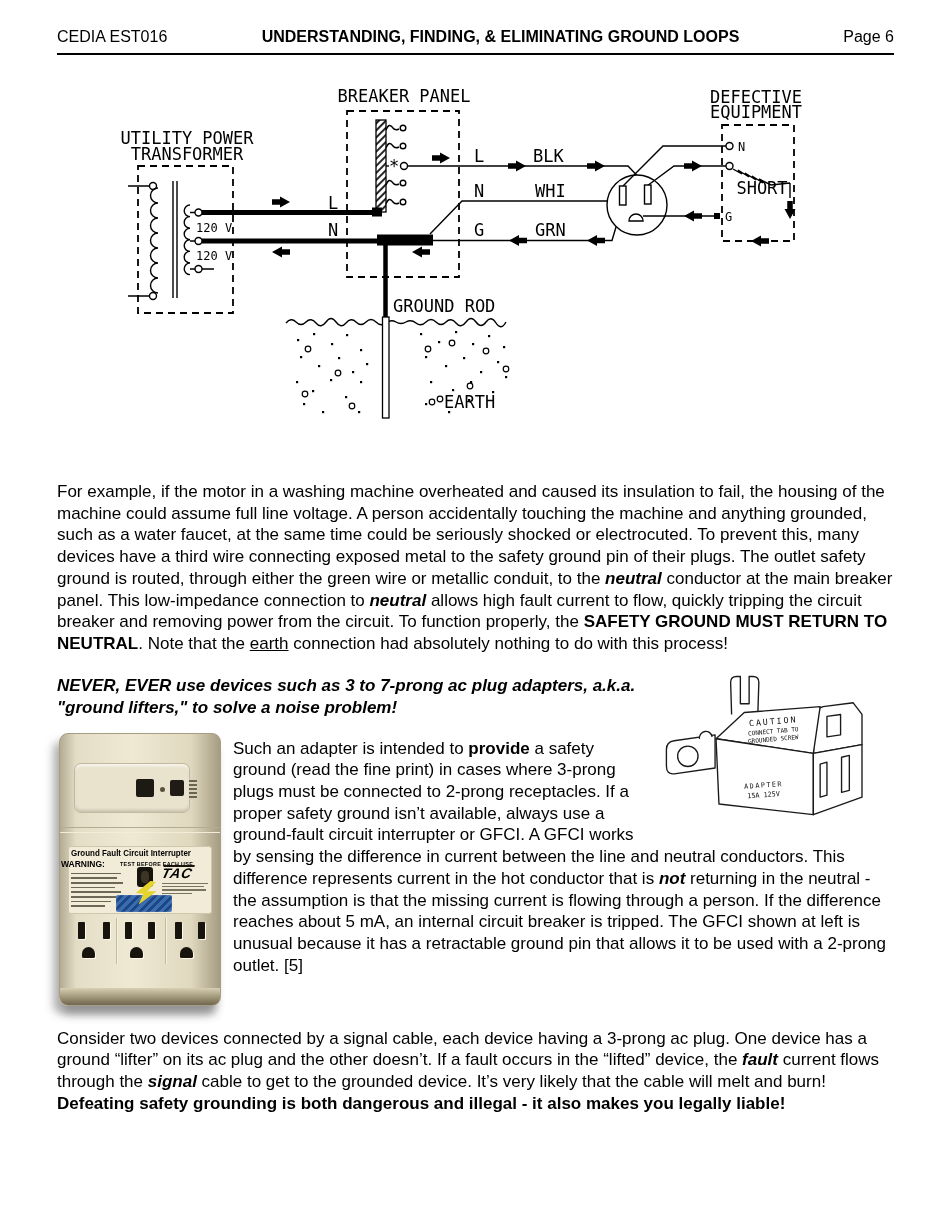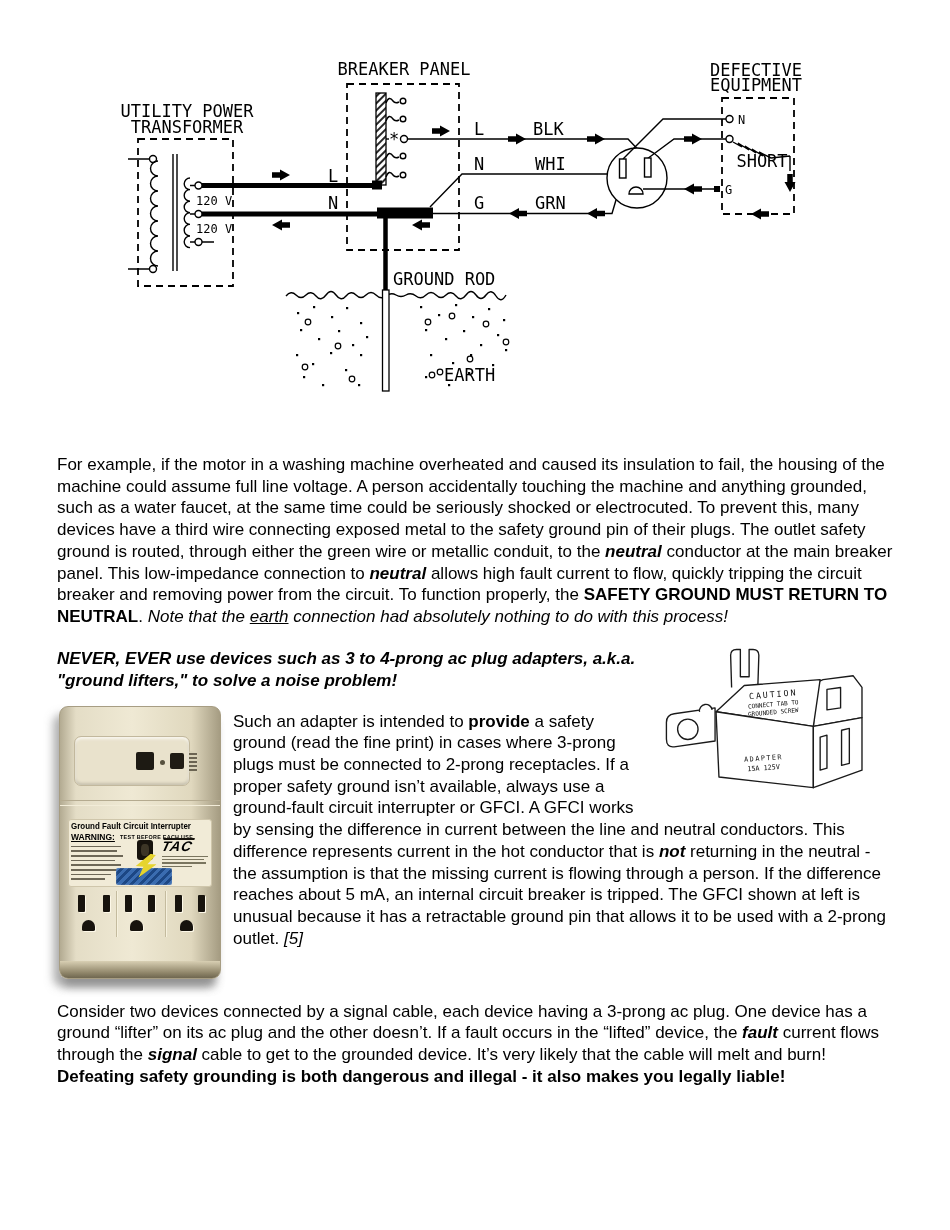--- a/index.html
+++ b/index.html
@@ -21,21 +21,21 @@
   .dtxt-s{font-size:12px;}
   .wire{stroke:#000;stroke-width:1.4;fill:none;}
   .thick{stroke:#000;stroke-width:5;fill:none;}
   .dash{fill:none;stroke:#000;stroke-width:1.8;stroke-dasharray:7 5;}
   .term{fill:#fff;stroke:#000;stroke-width:1.4;}
   .arr{fill:#000;}
   
   .bodytext{font-size:17px;line-height:21.7px;}
   .para1{margin-top:56px;}
   .b{font-weight:bold;}
-  .i{font-style:italic;}
+  .i{}
   .bi{font-weight:bold;font-style:italic;}
   .u{text-decoration:underline;}
   .sec2{margin-top:20px;}
   .headline{font-size:17px;line-height:22px;font-weight:bold;font-style:italic;}
   svg.adapter{float:right;width:245px;height:180px;margin:-16px 0 6px 12px;}
   svg.adapter text{font-family:"DejaVu Sans Mono",monospace;fill:#111;}
   .ad-line{fill:#fff;stroke:#1a1a1a;stroke-width:1.4;stroke-linejoin:round;}
   .p2{margin-top:19px;}
   .para3{clear:both;padding-top:16px;}
   
@@ -50,21 +50,21 @@
          border-radius:7px;box-shadow:inset 0 2px 3px rgba(255,255,255,.7),inset 0 -2px 3px rgba(0,0,0,.15);}
   .sw1{left:76px;top:45px;width:18px;height:18px;background:#1d1a13;border-radius:2px;}
   .dot{left:100px;top:53px;width:5px;height:5px;background:#57513e;border-radius:50%;}
   .sw2{left:110px;top:46px;width:14px;height:16px;background:#201c15;border-radius:2px;}
   .stripes{left:129px;top:44px;width:8px;height:22px;border-radius:2px;
            background:repeating-linear-gradient(180deg,#d9d2b8 0 2px,#6b6452 2px 4px);}
   .seam1{left:0;top:93px;width:100%;height:0;border-top:1px solid #b5ab90;}
   .seam2{left:0;top:98px;width:100%;height:0;border-top:1px solid #f2ecd8;}
   .lbl{left:8px;top:112px;width:144px;height:68px;background:#f1ebd7;border:1px solid #cfc6ab;border-radius:3px;box-sizing:border-box;}
   .gtitle{left:11px;top:114px;font-size:8.3px;font-weight:bold;white-space:nowrap;transform:scaleX(.96);transform-origin:left;}
-  .gwarn{left:11px;top:125px;font-size:8.5px;font-weight:bold;text-decoration:underline;}
+  .gwarn{left:1px;top:125px;font-size:8.5px;font-weight:bold;}
   .gtest{left:60px;top:127px;font-size:5.4px;font-weight:bold;letter-spacing:.3px;}
   .fineprint{left:11px;top:139px;width:52px;}
   .fineprint i{display:block;height:1.6px;background:#6d6757;margin-bottom:3.1px;}
   .btn{left:77px;top:133px;width:16px;height:20px;background:#16120c;border-radius:3px;}
   .btn:after{content:"";position:absolute;left:4px;top:4px;width:8px;height:12px;background:#3c3526;border-radius:40%;}
   .brand{left:102px;top:131px;font-size:14px;font-weight:bold;font-style:italic;letter-spacing:1px;transform:skewX(-14deg);border-top:2px solid #17130d;line-height:13px;}
   .brandlines{left:102px;top:149px;width:46px;}
   .brandlines i{display:block;height:1.2px;background:#7a755f;margin-bottom:2.2px;}
   .bluelogo{left:56px;top:161px;width:56px;height:17px;border-radius:2px;
     background:repeating-linear-gradient(135deg,#3a6cb0 0 3px,#1c4784 3px 6px),#2a5899;
@@ -75,20 +75,25 @@
   .dome{width:13px;height:11px;background:#17130d;border-radius:7px 7px 2px 2px;top:213px;box-shadow:1px 1px 0 #fdf8e8;}
   .vgroove{top:184px;width:0;height:46px;border-left:1px solid #c4bb9e;border-right:1px solid #f6f1de;}
   .bottomstrip{left:0;right:0;bottom:0;height:17px;border-radius:0 0 8px 8px;
     background:linear-gradient(180deg,#d8cfb3,#8f8569 70%,#6f6750);}
 </style>
 </head>
 <body>
 
 <div class="page">
 
+  <div class="hdr">
+    <span class="docid">CEDIA EST016</span>
+    <span class="title">UNDERSTANDING, FINDING, &amp; ELIMINATING GROUND LOOPS</span>
+    <span class="pageno">Page 6</span>
+  </div>
 
   <svg class="diagram" width="837" height="344" viewBox="57 0 837 344">
     <defs>
       <pattern id="hatch" patternUnits="userSpaceOnUse" width="5" height="5" patternTransform="rotate(45)">
         <rect width="5" height="5" fill="#fff"></rect>
         <line x1="1" y1="0" x2="1" y2="5" stroke="#000" stroke-width="1.7"></line>
       </pattern>
       <path id="arr" d="M0,-2.75 H8 V-5.5 L18,0 8,5.5 V2.75 H0 Z"></path>
     </defs>
 
@@ -267,21 +272,21 @@
         <circle class="ad-line" cx="34" cy="100" r="10.5"></circle>
         <path class="ad-line" d="M46,82 a6.5,6.5 0 0 1 13,-2" fill="none"></path>
         <text x="122" y="67" text-anchor="middle" font-size="8.5" letter-spacing="2" transform="rotate(-5 122 67)">CAUTION</text>
         <text x="122" y="76.5" text-anchor="middle" font-size="6.2" transform="rotate(-5 122 76)">CONNECT TAB TO</text>
         <text x="122" y="84.5" text-anchor="middle" font-size="6.2" transform="rotate(-5 122 84)">GROUNDED SCREW</text>
         <text x="112" y="132" text-anchor="middle" font-size="7" letter-spacing="1.5" transform="rotate(-4 112 132)">ADAPTER</text>
         <text x="112" y="142" text-anchor="middle" font-size="7" transform="rotate(-4 112 142)">15A  125V</text>
       </g>
     </svg>
 
-    <div class="headline">NEVER, EVER use devices such as 3 to 4-prong ac plug adapters, a.k.a. "ground lifters," to solve a noise problem!</div>
+    <div class="headline">NEVER, EVER use devices such as 3 to 7-prong ac plug adapters, a.k.a. "ground lifters," to solve a noise problem!</div>
 
     <div class="gfci">
       <div class="el plate"></div>
       <div class="el sw1"></div>
       <div class="el dot"></div>
       <div class="el sw2"></div>
       <div class="el stripes"></div>
       <div class="el seam1"></div>
       <div class="el seam2"></div>
       <div class="el lbl"></div>

